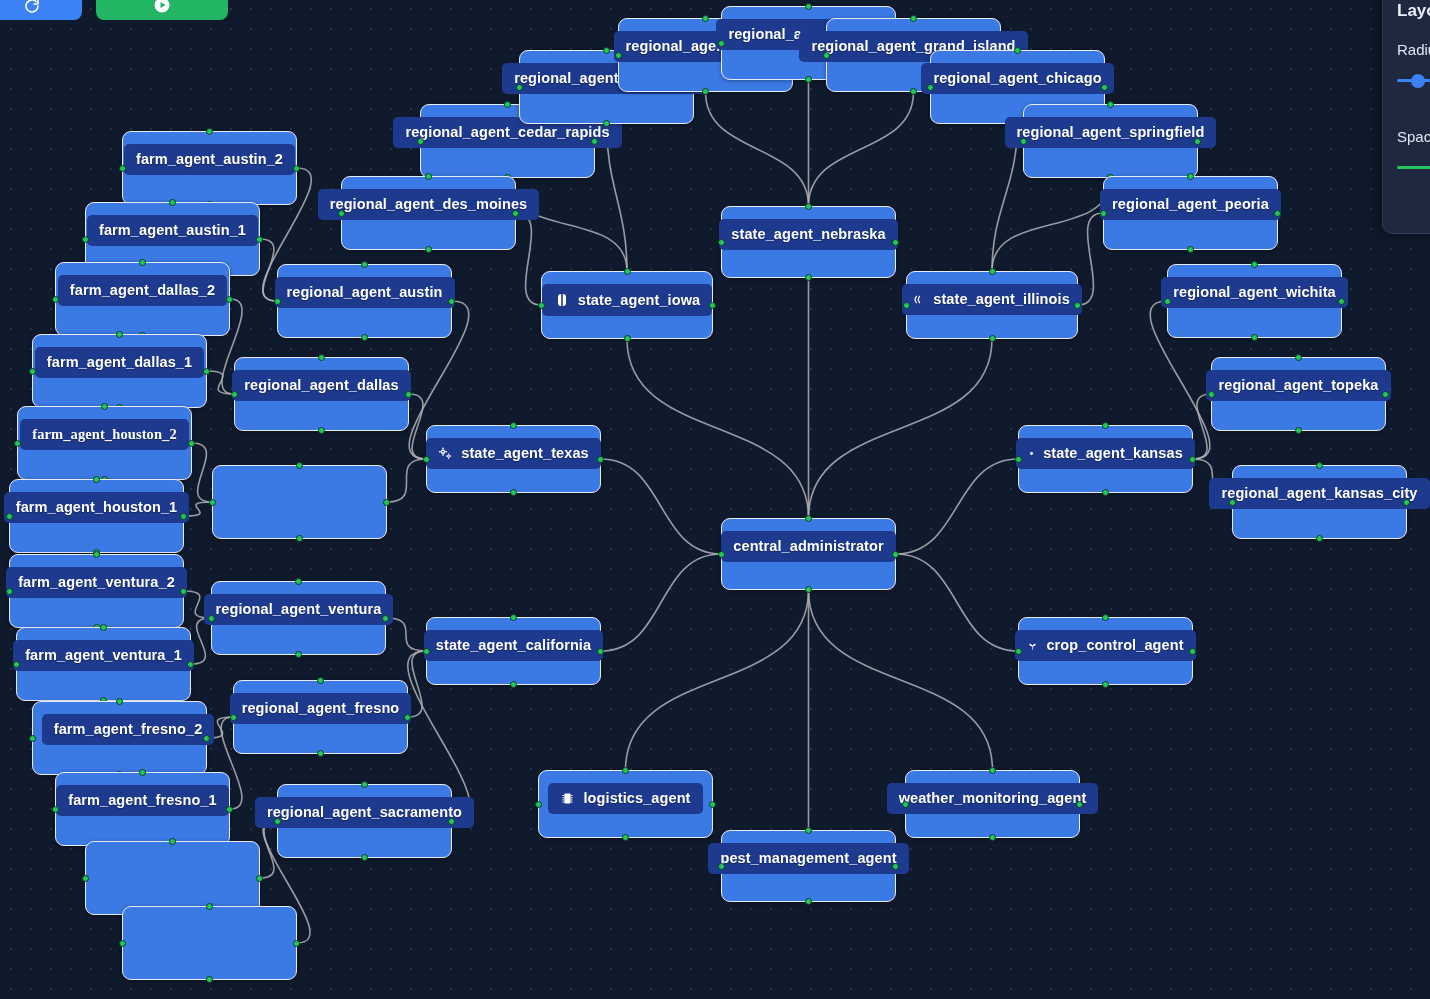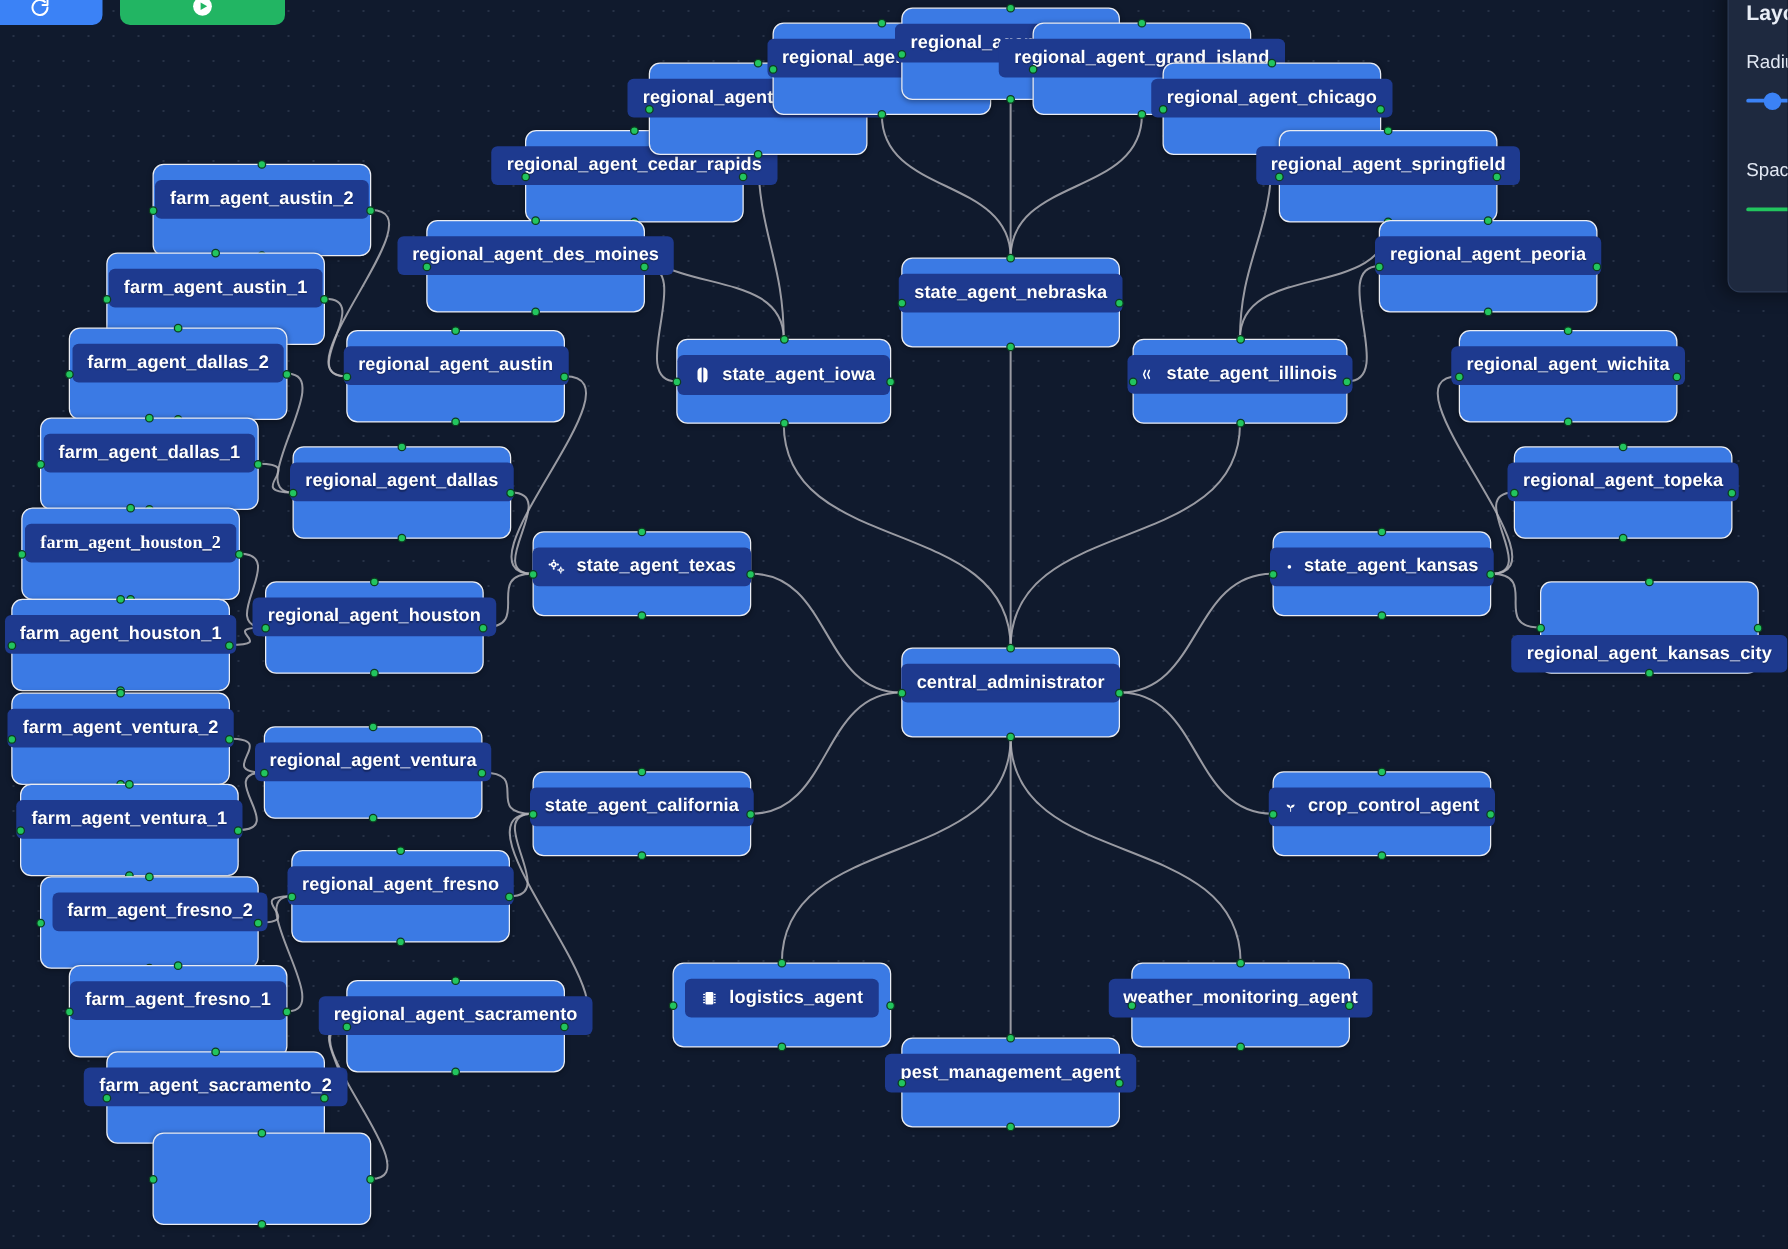--- a/index.html
+++ b/index.html
@@ -286,23 +286,20 @@
       <div class="node" style="left: 55px; top: 772px; width: 175px; height: 74px;">
         <div class="node-label">
           <span>farm_agent_fresno_1</span>
         </div>
         <div class="handle t"></div>
         <div class="handle r"></div>
         <div class="handle b"></div>
         <div class="handle l"></div>
       </div>
       <div class="node" style="left: 85px; top: 841px; width: 175px; height: 74px;">
-        <div class="node-label">
-          <span>farm_agent_sacramento_2</span>
-        </div>
         <div class="handle t"></div>
         <div class="handle r"></div>
         <div class="handle b"></div>
         <div class="handle l"></div>
       </div>
       <div class="node" style="left: 122px; top: 906px; width: 175px; height: 74px;">
         <div class="handle t"></div>
         <div class="handle r"></div>
         <div class="handle b"></div>
         <div class="handle l"></div>
@@ -319,23 +316,20 @@
       <div class="node" style="left: 234px; top: 357px; width: 175px; height: 74px;">
         <div class="node-label">
           <span>regional_agent_dallas</span>
         </div>
         <div class="handle t"></div>
         <div class="handle r"></div>
         <div class="handle b"></div>
         <div class="handle l"></div>
       </div>
       <div class="node" style="left: 212px; top: 465px; width: 175px; height: 74px;">
-        <div class="node-label">
-          <span>regional_agent_houston</span>
-        </div>
         <div class="handle t"></div>
         <div class="handle r"></div>
         <div class="handle b"></div>
         <div class="handle l"></div>
       </div>
       <div class="node" style="left: 211px; top: 581px; width: 175px; height: 74px;">
         <div class="node-label">
           <span>regional_agent_ventura</span>
         </div>
         <div class="handle t"></div>
@@ -453,21 +447,21 @@
       </div>
       <div class="node" style="left: 1211px; top: 357px; width: 175px; height: 74px;">
         <div class="node-label">
           <span>regional_agent_topeka</span>
         </div>
         <div class="handle t"></div>
         <div class="handle r"></div>
         <div class="handle b"></div>
         <div class="handle l"></div>
       </div>
-      <div class="node" style="left: 1232px; top: 465px; width: 175px; height: 74px; align-items: flex-end;">
+      <div class="node" style="left: 1232px; top: 465px; width: 175px; height: 74px;">
         <div class="node-label">
           <span>regional_agent_kansas_city</span>
         </div>
         <div class="handle t"></div>
         <div class="handle r"></div>
         <div class="handle b"></div>
         <div class="handle l"></div>
       </div>
       <div class="node" style="left: 541px; top: 271px; width: 172px; height: 68px; text-align: right;">
         <div class="node-label">

